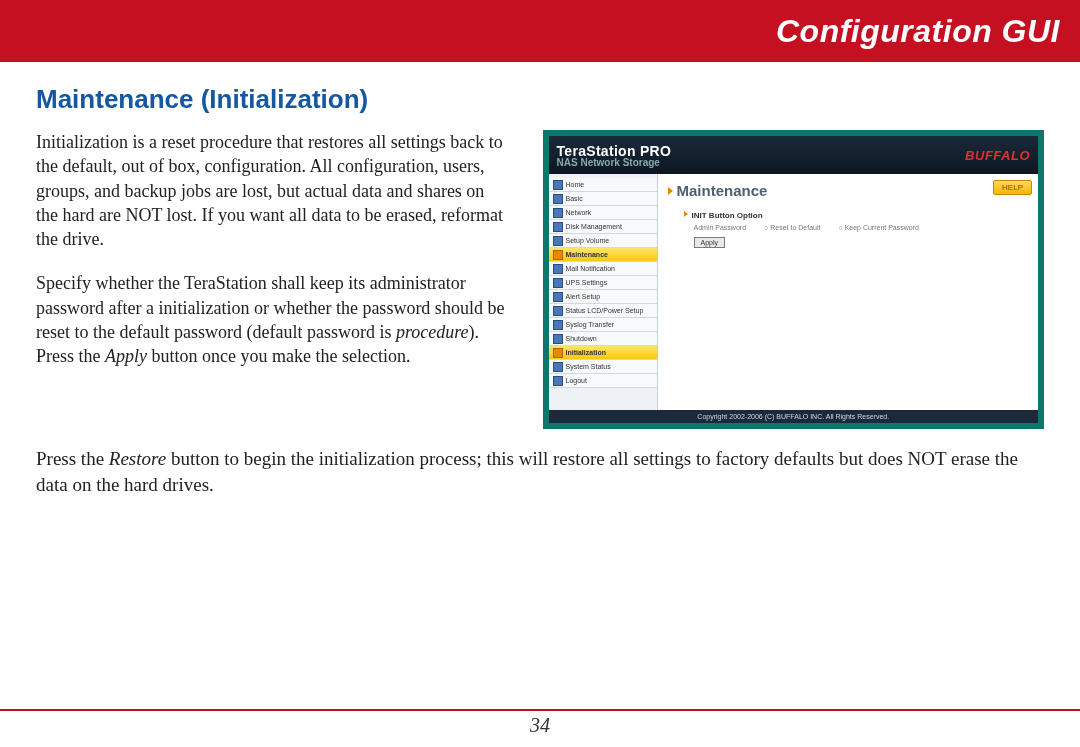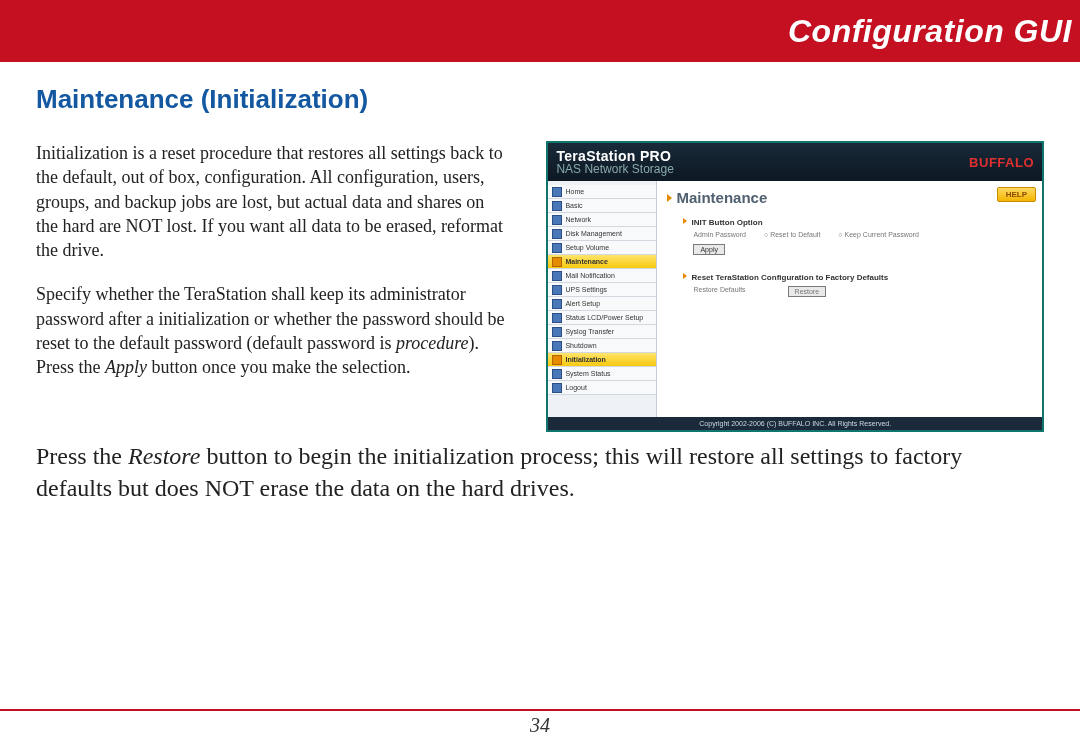--- a/index.html
+++ b/index.html
@@ -1,41 +1,41 @@
 <!DOCTYPE html>
 <html><head>
 <meta charset="utf-8">
 <style>
   html,body{margin:0;padding:0;width:1080px;height:747px;background:#fff;font-family:Georgia,"Times New Roman",serif;color:#222;overflow:hidden}
-  .banner{background:#c41021;height:62px;display:flex;align-items:center;justify-content:flex-end;padding-right:8px;box-sizing:border-box}
+  .banner{background:#c41021;height:62px;display:flex;align-items:center;justify-content:flex-end;padding-right:20px;box-sizing:border-box}
   .banner-title{color:#fff;font-family:"Segoe UI",Arial,sans-serif;font-style:italic;font-weight:700;font-size:32px;letter-spacing:.5px}
   .page{padding:14px 36px 0 36px;box-sizing:border-box}
-  .section-heading{color:#1358a0;font-family:"Segoe UI",Arial,sans-serif;font-weight:700;font-size:26px;margin:8px 0 26px 0}
+  .section-heading{color:#1358a0;font-family:"Segoe UI",Arial,sans-serif;font-weight:700;font-size:26px;margin:8px 0 15px 0}
   .cols{display:flex;gap:36px}
   .leftcol{width:496px}
   .leftcol p{font-size:18px;line-height:1.35;margin:0 0 20px 0}
-  .wide p{font-size:24px;line-height:1.35;margin:8px 0 20px 0}
+  .wide p{font-size:19px;line-height:1.35;margin:17px 0 20px 0}
   em{font-style:italic}
   
-  .shot{width:516px;border:2px solid #0f766e;font-family:Arial,sans-serif;font-size:8px;color:#333;background:#f5f6f8}
+  .shot{width:516px;border:6px solid #0f766e;font-family:Arial,sans-serif;font-size:8px;color:#333;background:#f5f6f8}
   .shot-top{height:38px;background:linear-gradient(#1a2a3a,#0c1722);display:flex;align-items:center;justify-content:space-between;padding:0 8px}
   .shot-logo{color:#fff;font-size:14px;font-weight:700;letter-spacing:.3px}
-  .shot-logo small{font-size:12px;font-weight:400;display:block;color:#8aa;letter-spacing:0;margin-top:-2px}
-  .shot-brand{color:#e03030;font-weight:800;font-size:13px;letter-spacing:.5px}
+  .shot-logo small{font-size:10px;font-weight:700;display:block;color:#8aa;letter-spacing:0;margin-top:-2px}
+  .shot-brand{color:#e03030;font-weight:800;font-style:italic;font-size:13px;letter-spacing:.5px}
   .shot-body{display:flex;min-height:236px;background:#fff}
   .nav{width:108px;background:#eef1f5;border-right:1px solid #c7cdd6;padding:4px 0 10px 0}
   .nav-item{display:flex;align-items:center;gap:3px;height:13px;padding:0 4px;border-bottom:1px solid #d3d8e0;background:#f7f9fb;font-size:7px}
   .nav-item .sq{width:8px;height:8px;background:#4a77b8;border:1px solid #2c4e82;display:inline-block}
   .nav-item.sel{background:linear-gradient(#ffe46b,#f8c90e);font-weight:700}
   .nav-item.sel .sq{background:#e68a00;border-color:#b56500}
   .nav-item.orange .sq{background:#e68a00;border-color:#b56500}
   .main{flex:1;padding:8px 10px;position:relative}
   .main-title{color:#516070;font-size:15px;font-weight:700;display:flex;align-items:center;gap:4px}
   .main-title .tri{width:0;height:0;border-left:5px solid #e68a00;border-top:4px solid transparent;border-bottom:4px solid transparent;display:inline-block}
-  .help-btn{position:absolute;right:6px;top:6px;background:linear-gradient(#ffd860,#f3b600);color:#8a4b00;font-size:8px;font-weight:700;padding:2px 8px;border:1px solid #c98a00;border-radius:2px}
+  .help-btn{position:absolute;right:6px;top:6px;background:linear-gradient(#ffd860,#f3b600);color:#8a4b00;font-size:8px;font-weight:400;padding:2px 8px;border:1px solid #c98a00;border-radius:2px}
   .sect{margin:12px 0 0 16px}
   .sect-h{font-size:8px;font-weight:700;color:#333;display:flex;align-items:flex-start;gap:4px;margin-bottom:4px}
   .sect-h .tri-s{width:0;height:0;border-left:4px solid #e68a00;border-top:3px solid transparent;border-bottom:3px solid transparent;display:inline-block}
   .row{display:flex;gap:18px;font-size:7px;color:#777;margin:2px 0 6px 10px}
   .radio::before{content:"○ ";}
   .btn{display:inline-block;border:1px solid #7a7a7a;background:#e9e9e9;font-size:7px;padding:1px 6px;margin-left:10px}
   .foot{background:#1a2a3a;color:#cfd8e2;font-size:7px;text-align:center;padding:3px 0}
   .rule{height:2px;background:#c41021;position:absolute;left:0;right:0;bottom:36px}
   .page-num{position:absolute;left:0;right:0;bottom:10px;text-align:center;font-style:italic;font-size:20px;color:#333}
 </style>
@@ -141,30 +141,20 @@
                 <span>INIT Button Option</span>
               </div>
             <div class="row">
               <span>Admin Password</span>
               <span class="radio">Reset to Default</span>
               <span class="radio">Keep Current Password</span>
             </div>
             <span class="btn">Apply</span>
           </div>
 
-          <div class="sect" style="margin-top:18px">
-            <div class="sect-h">
-                <span class="tri-s"></span>
-                <span>Reset TeraStation Configuration to Factory Defaults</span>
-              </div>
-            <div class="row">
-              <span>Restore Defaults</span>
-              <span class="btn" style="margin-left:24px">Restore</span>
-            </div>
-          </div>
         </div>
       </div>
       <div class="foot">Copyright 2002-2006 (C) BUFFALO INC. All Rights Reserved.</div>
     </div>
   </div>
 
   <div class="wide">
     <p>
       <span>Press the </span><em>Restore</em><span> button to begin the initialization process; this will restore all settings to factory defaults but does NOT erase the data on the hard drives.</span>
     </p>

